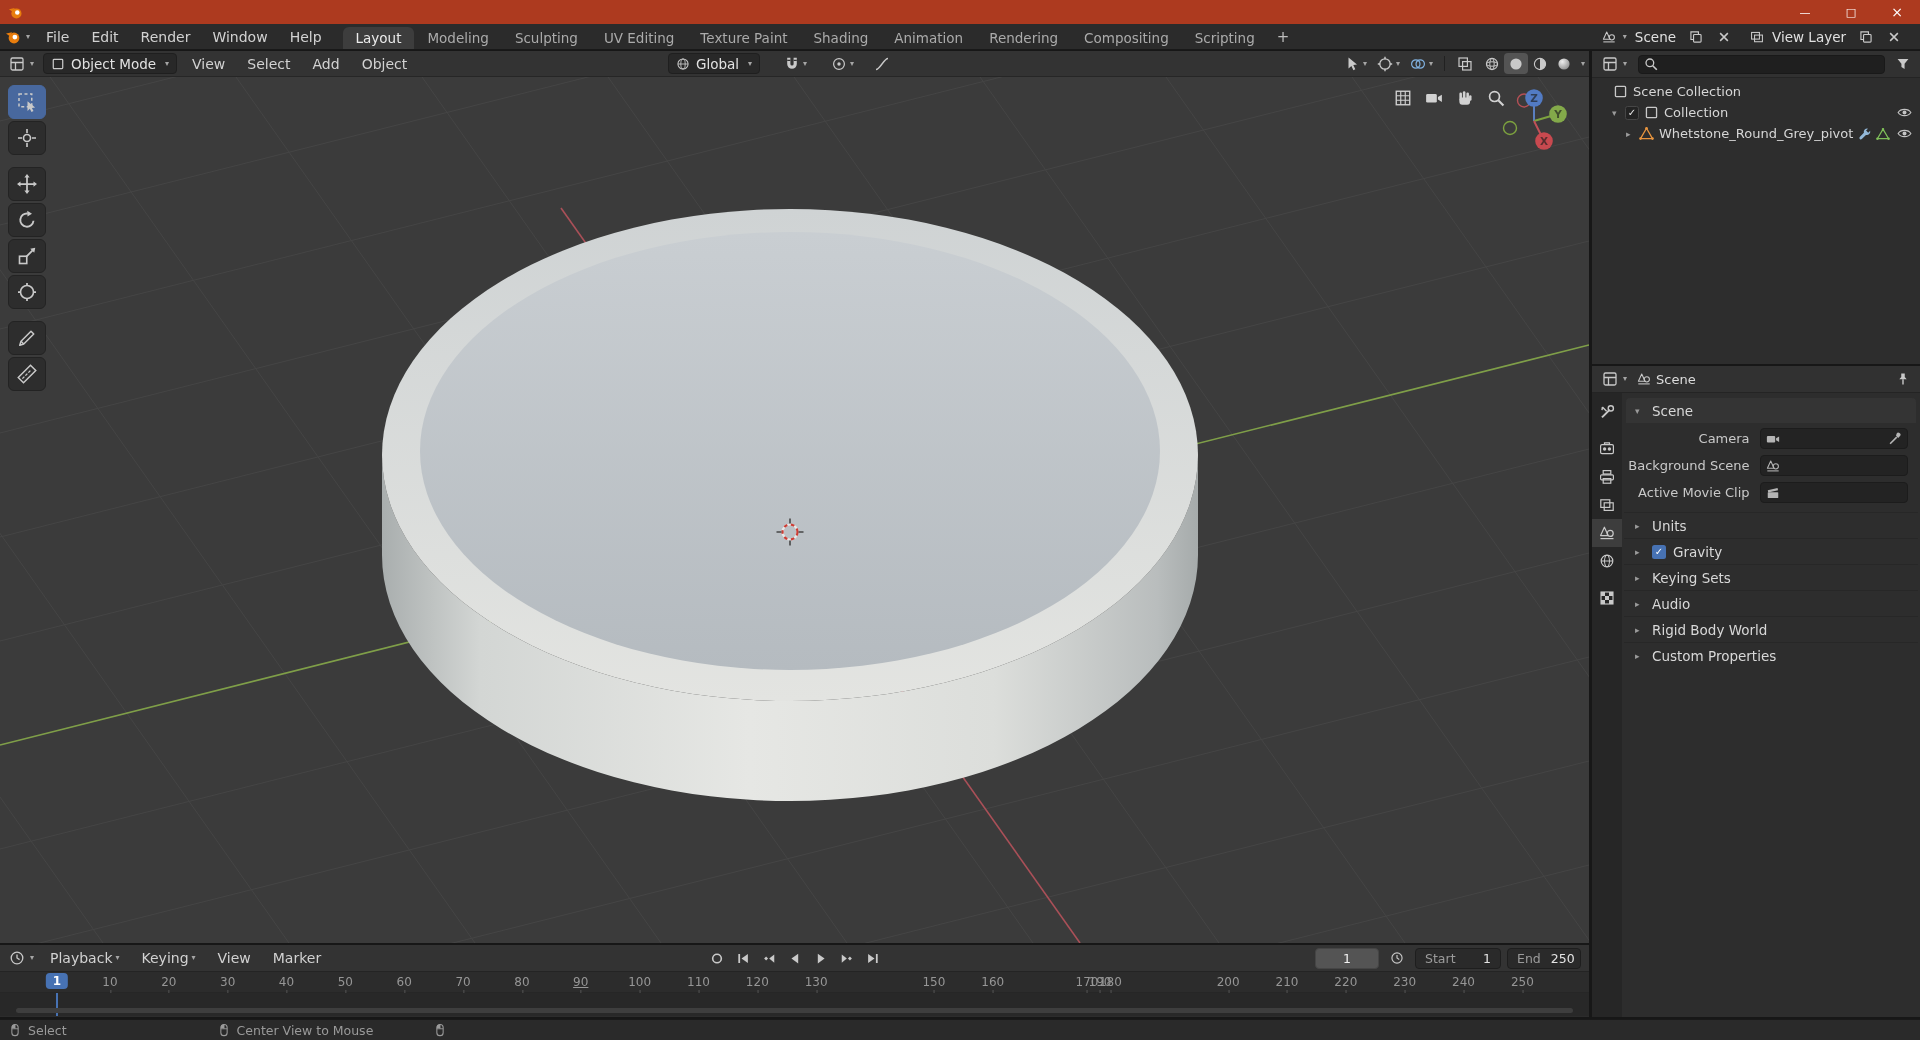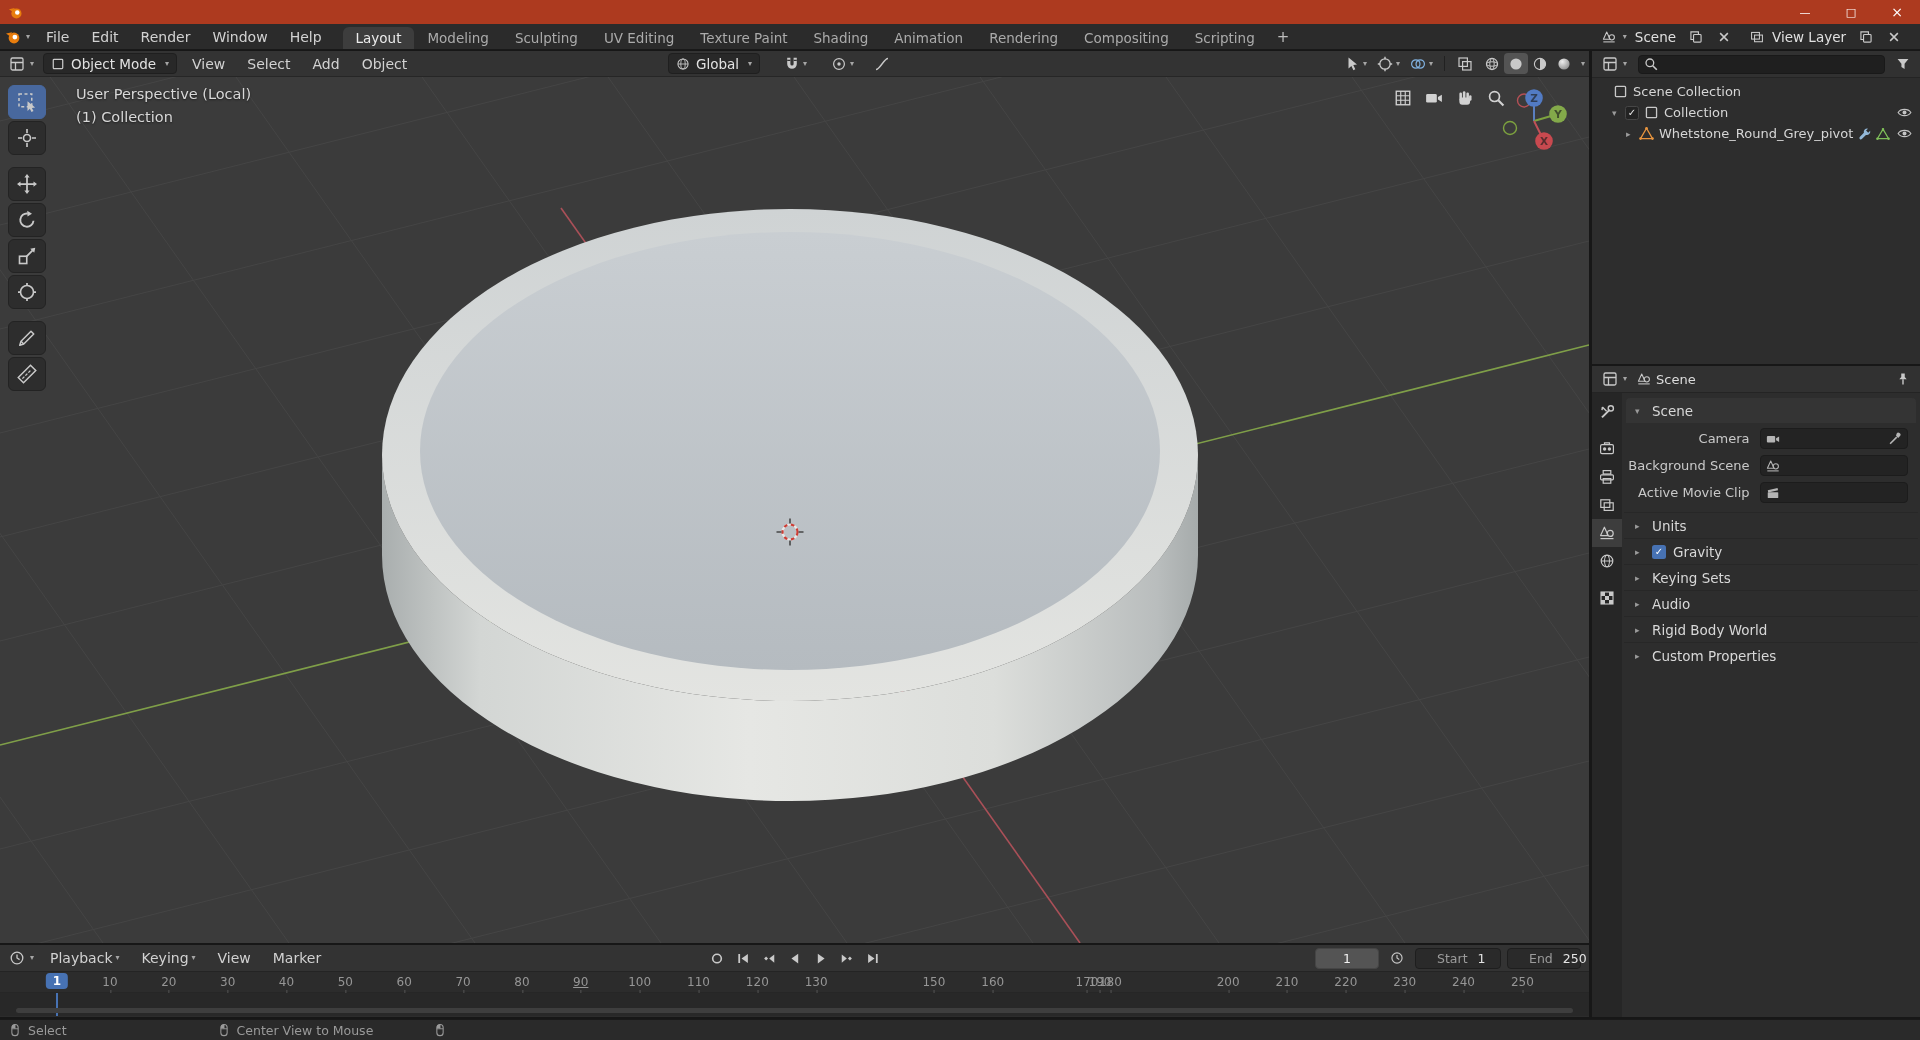--- a/index.html
+++ b/index.html
@@ -110,21 +110,21 @@
 
   
   .timeline{position:absolute;left:0;top:945px;width:1589px;height:72px;background:#2c2c2c;overflow:hidden}
   .tl-header{position:relative;height:27px;background:#333333;border-bottom:1px solid #242424;display:flex;align-items:center;padding:0 4px}
   .transport{position:absolute;left:50%;transform:translateX(-50%);top:0;height:100%;display:flex;align-items:center;gap:3px}
   .tbtn{width:23px;height:21px;display:flex;align-items:center;justify-content:center;color:#c6c6c6;border-radius:3px}
   .tbtn .ic{width:15px;height:15px}
   .tl-right{position:absolute;right:8px;top:0;height:100%;display:flex;align-items:center;gap:6px}
   .numfld{background:#2a2a2a;border:1px solid #1e1e1e;border-radius:4px;height:21px;display:flex;align-items:center;justify-content:center;font-size:12.5px;color:#e3e3e3}
   .numfld.cur{width:64px;background:#545454;border-color:#454545;color:#f2f2f2}
-  .numfld.lbl{justify-content:space-between;padding:0 21px}
+  .numfld.lbl{justify-content:space-between;padding:0 9px}
   .numfld .dim{color:#9b9b9b;margin-right:10px}
   .fld-start{width:86px}
   .fld-end{width:74px}
   .tl-ruler{position:relative;height:21px;background:#2c2c2c;border-bottom:1px solid #262626}
   .ticks{position:absolute;inset:0}
   .tl-tick{position:absolute;top:3px;transform:translateX(-50%);font-size:12px;color:#969696}
   .tl-tick::after{content:"";position:absolute;left:50%;top:15px;width:1px;height:4px;background:#555}
   .playhead{position:absolute;left:57px;top:1px;transform:translateX(-50%);background:#4772b3;color:#fff;font-size:12px;font-weight:bold;padding:1px 7px;border-radius:4px;z-index:2}
   .tl-track{position:relative;height:23px;background:#282828}
   .playhead-line{position:absolute;left:56px;top:0;bottom:0;width:2px;background:#4772b3}
@@ -631,24 +631,20 @@
         <circle cx="24" cy="-7" r="8.8" fill="#83a94a"></circle>
         <circle cx="10" cy="20" r="8.8" fill="#c8494f"></circle>
         <g font-size="10.5" font-weight="bold" text-anchor="middle" fill="#1d1d1d" fill-opacity="0.65">
           <text x="0" y="-19.5">Z</text>
           <text x="24" y="-3.5">Y</text>
           <text x="10" y="23.5">X</text>
         </g>
       </g>
     </svg>
 
-    <div class="vp-overlay">
-      <div>User Perspective (Local)</div>
-      <div>(1) Collection</div>
-    </div>
 
     <div class="vp-tools">
 
         <button class="tool active">
           <svg class="ic lg">
             <use href="#i-cursorbox"></use>
           </svg>
         </button>
 
         <button class="tool">

